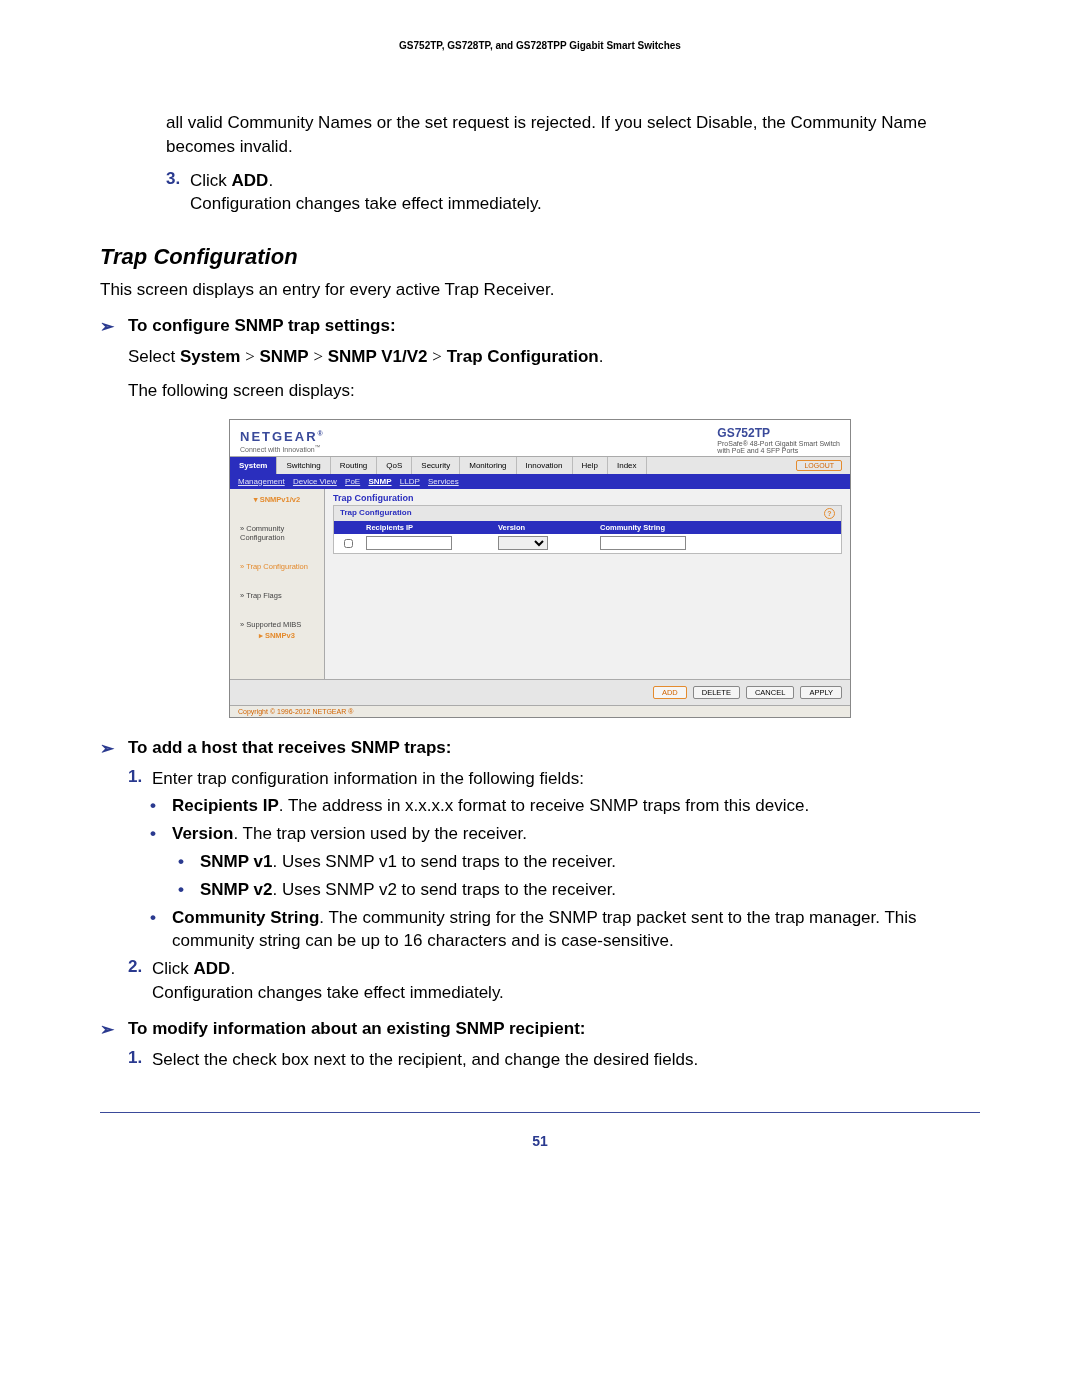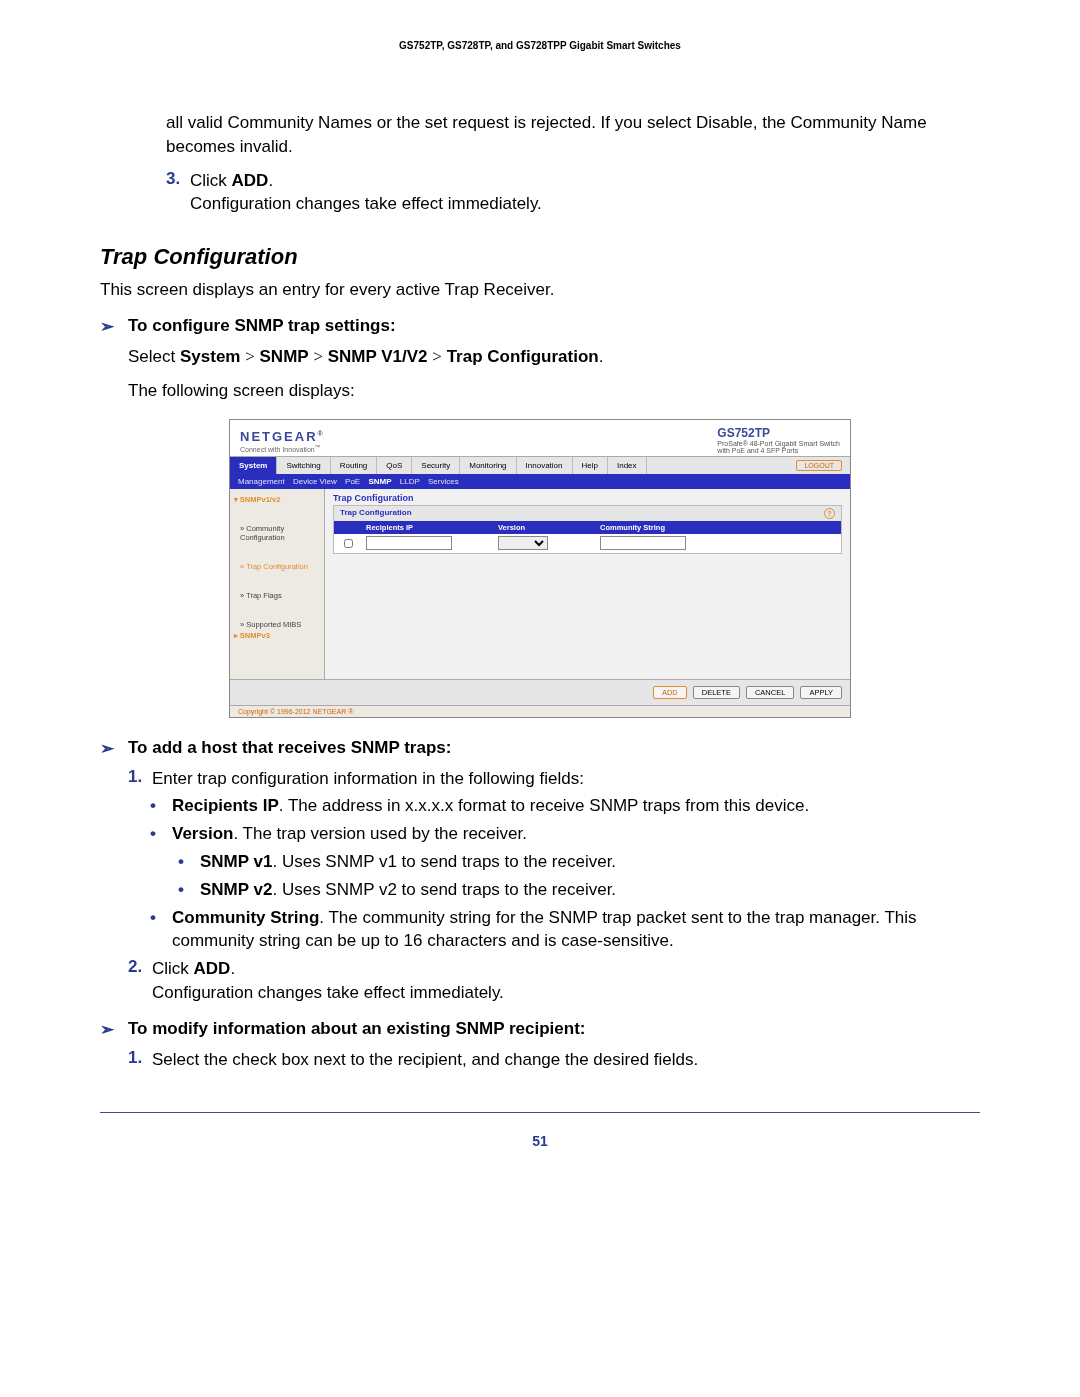--- a/index.html
+++ b/index.html
@@ -117,31 +117,31 @@
     border-radius: 2px;
     align-self: center;
     margin-right: 8px;
   }
   .ng-subbar {
     background: #2a2ebe;
     color: #fff;
     padding: 3px 8px;
     font-size: 8px;
   }
-  .ng-subbar span { margin-right: 6px; opacity: .85; }
+  .ng-subbar span { margin-right: 6px; opacity: .85; text-decoration: underline; }
   .ng-subbar span.sel { opacity: 1; font-weight: bold; }
   .ng-body { display: flex; min-height: 190px; }
   .ng-side {
     width: 86px;
     background: #eceae3;
     border-right: 1px solid #aaa;
     padding: 4px 4px;
     font-size: 7.5px;
   }
-  .ng-side .hdr { color: #e48b2e; font-weight: bold; margin: 2px 0; }
+  .ng-side .hdr { color: #e48b2e; font-weight: bold; margin: 2px 0; text-align: center; }
   .ng-side .lnk { color: #444; margin: 20px 0 2px 6px; }
   .ng-side .lnk.sel { color: #e48b2e; }
   .ng-main { flex: 1; padding: 4px 8px; background: #f1f1f1; }
   .ng-title { color: #2a2ebe; font-weight: bold; font-size: 9px; margin-bottom: 2px; }
   .ng-panel {
     border: 1px solid #bbb;
     background: #fff;
   }
   .ng-panel-hdr {
     background: #e6e6e6;

